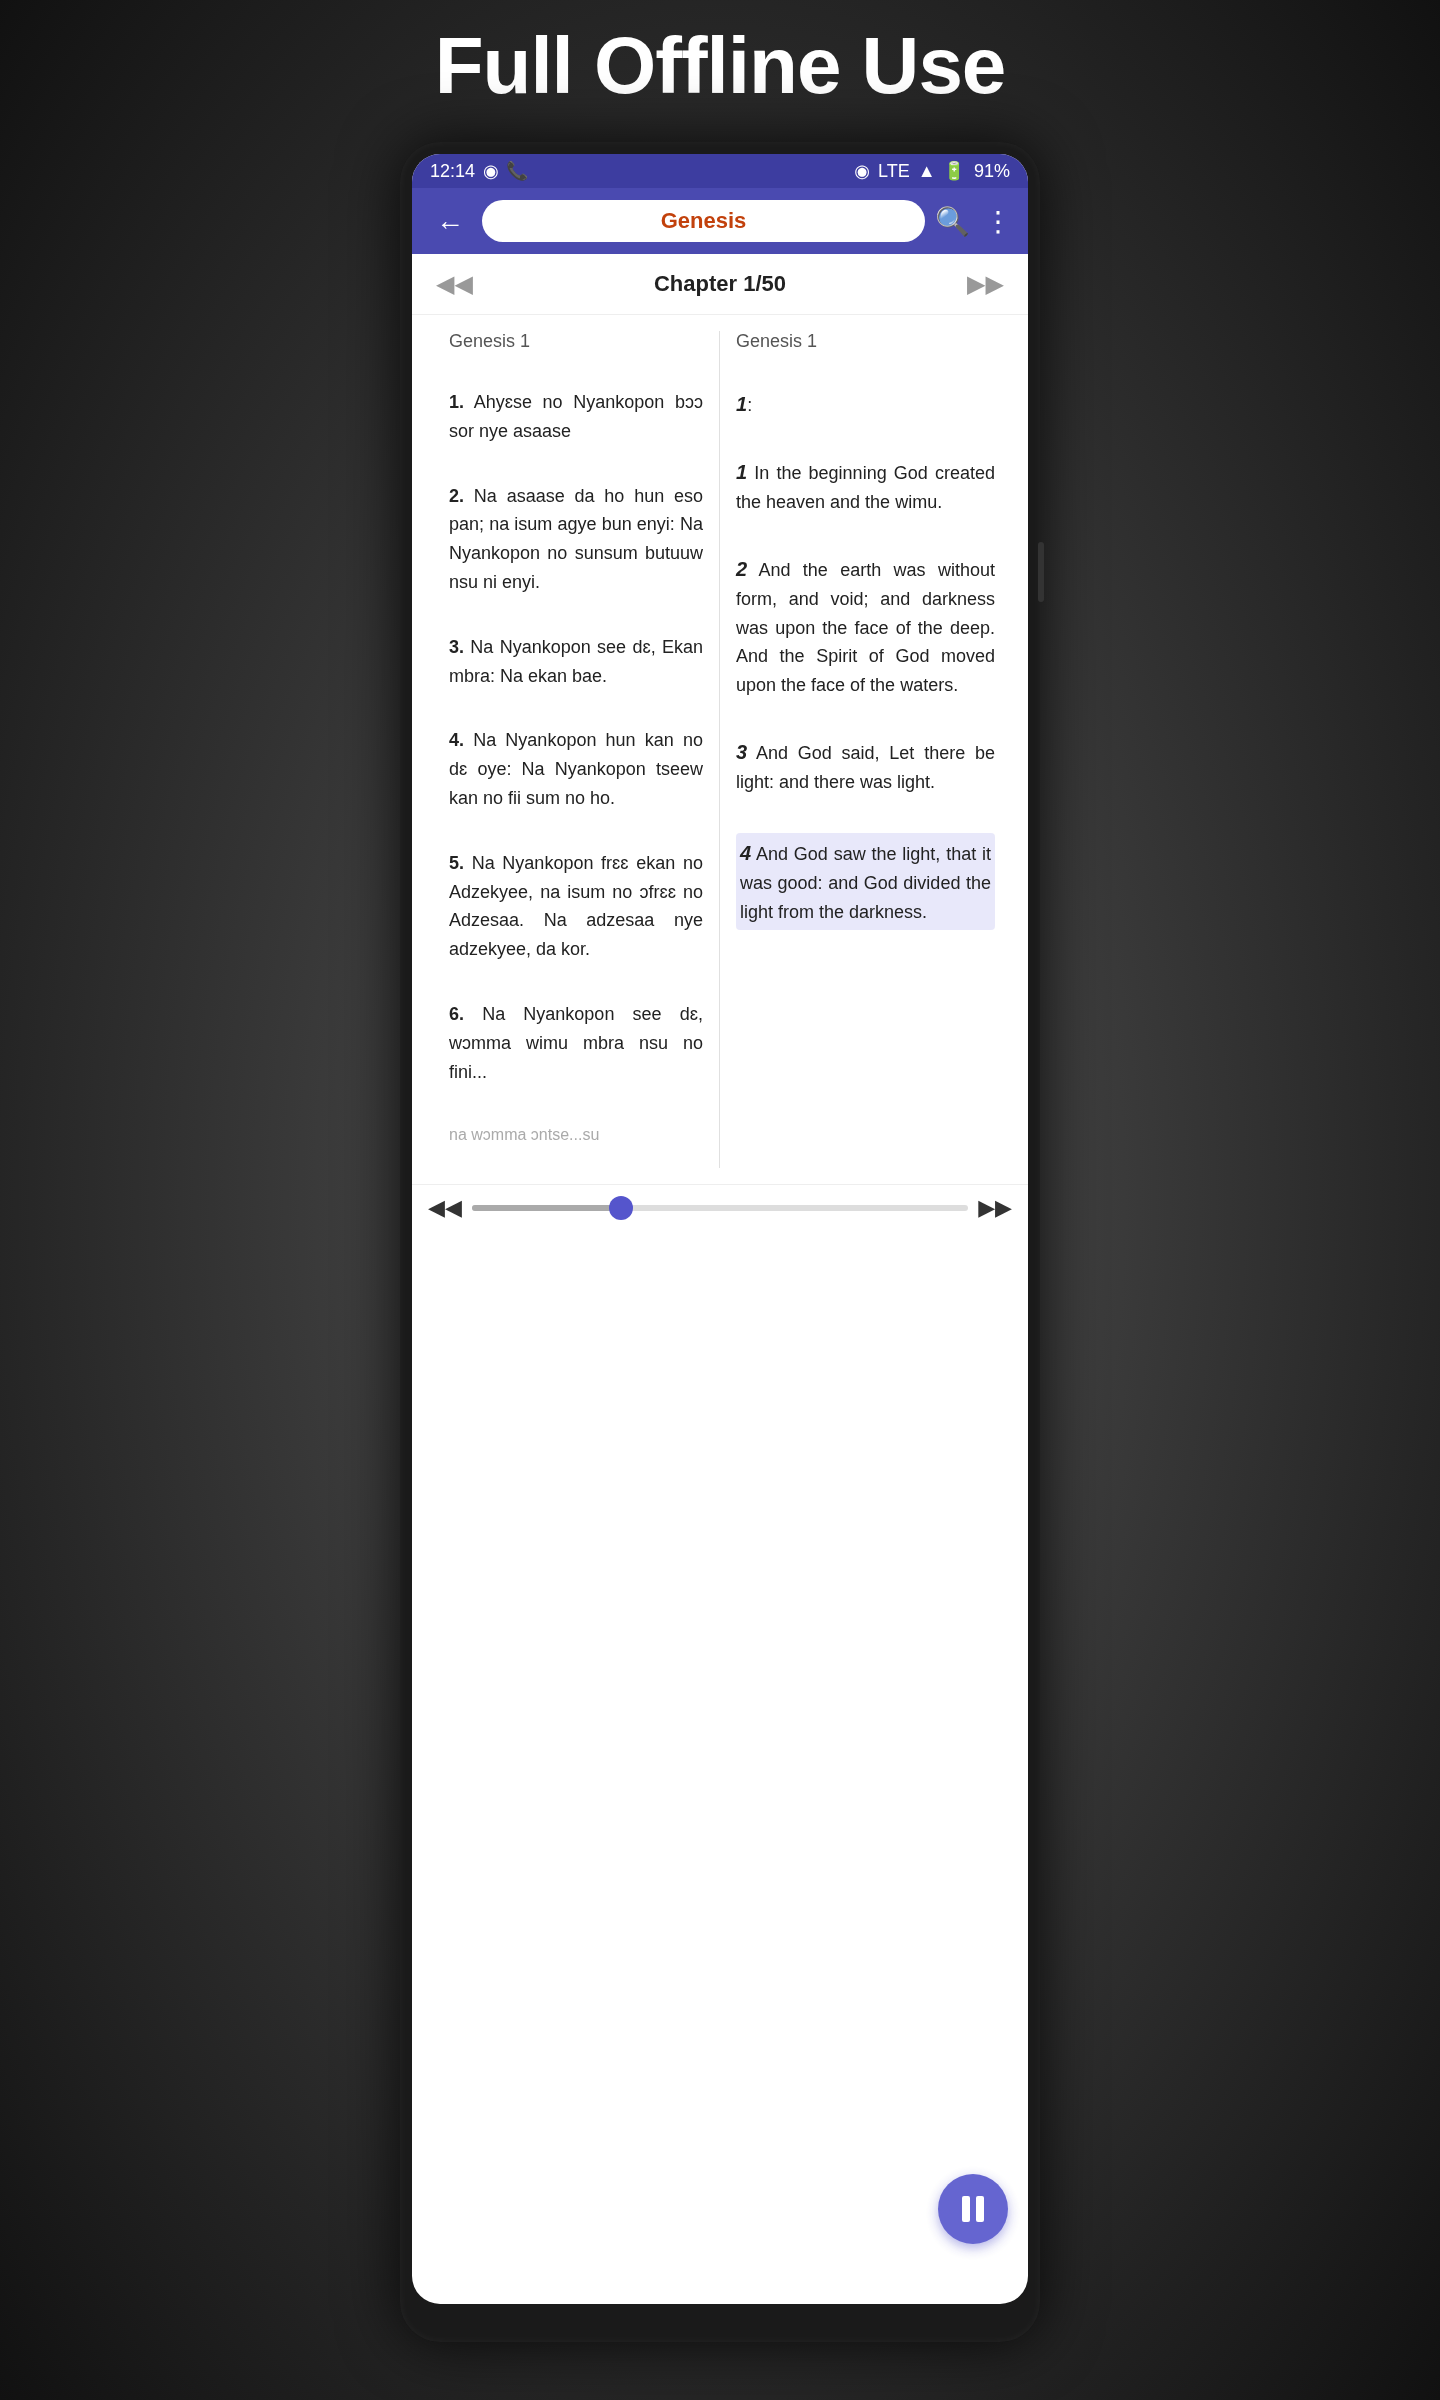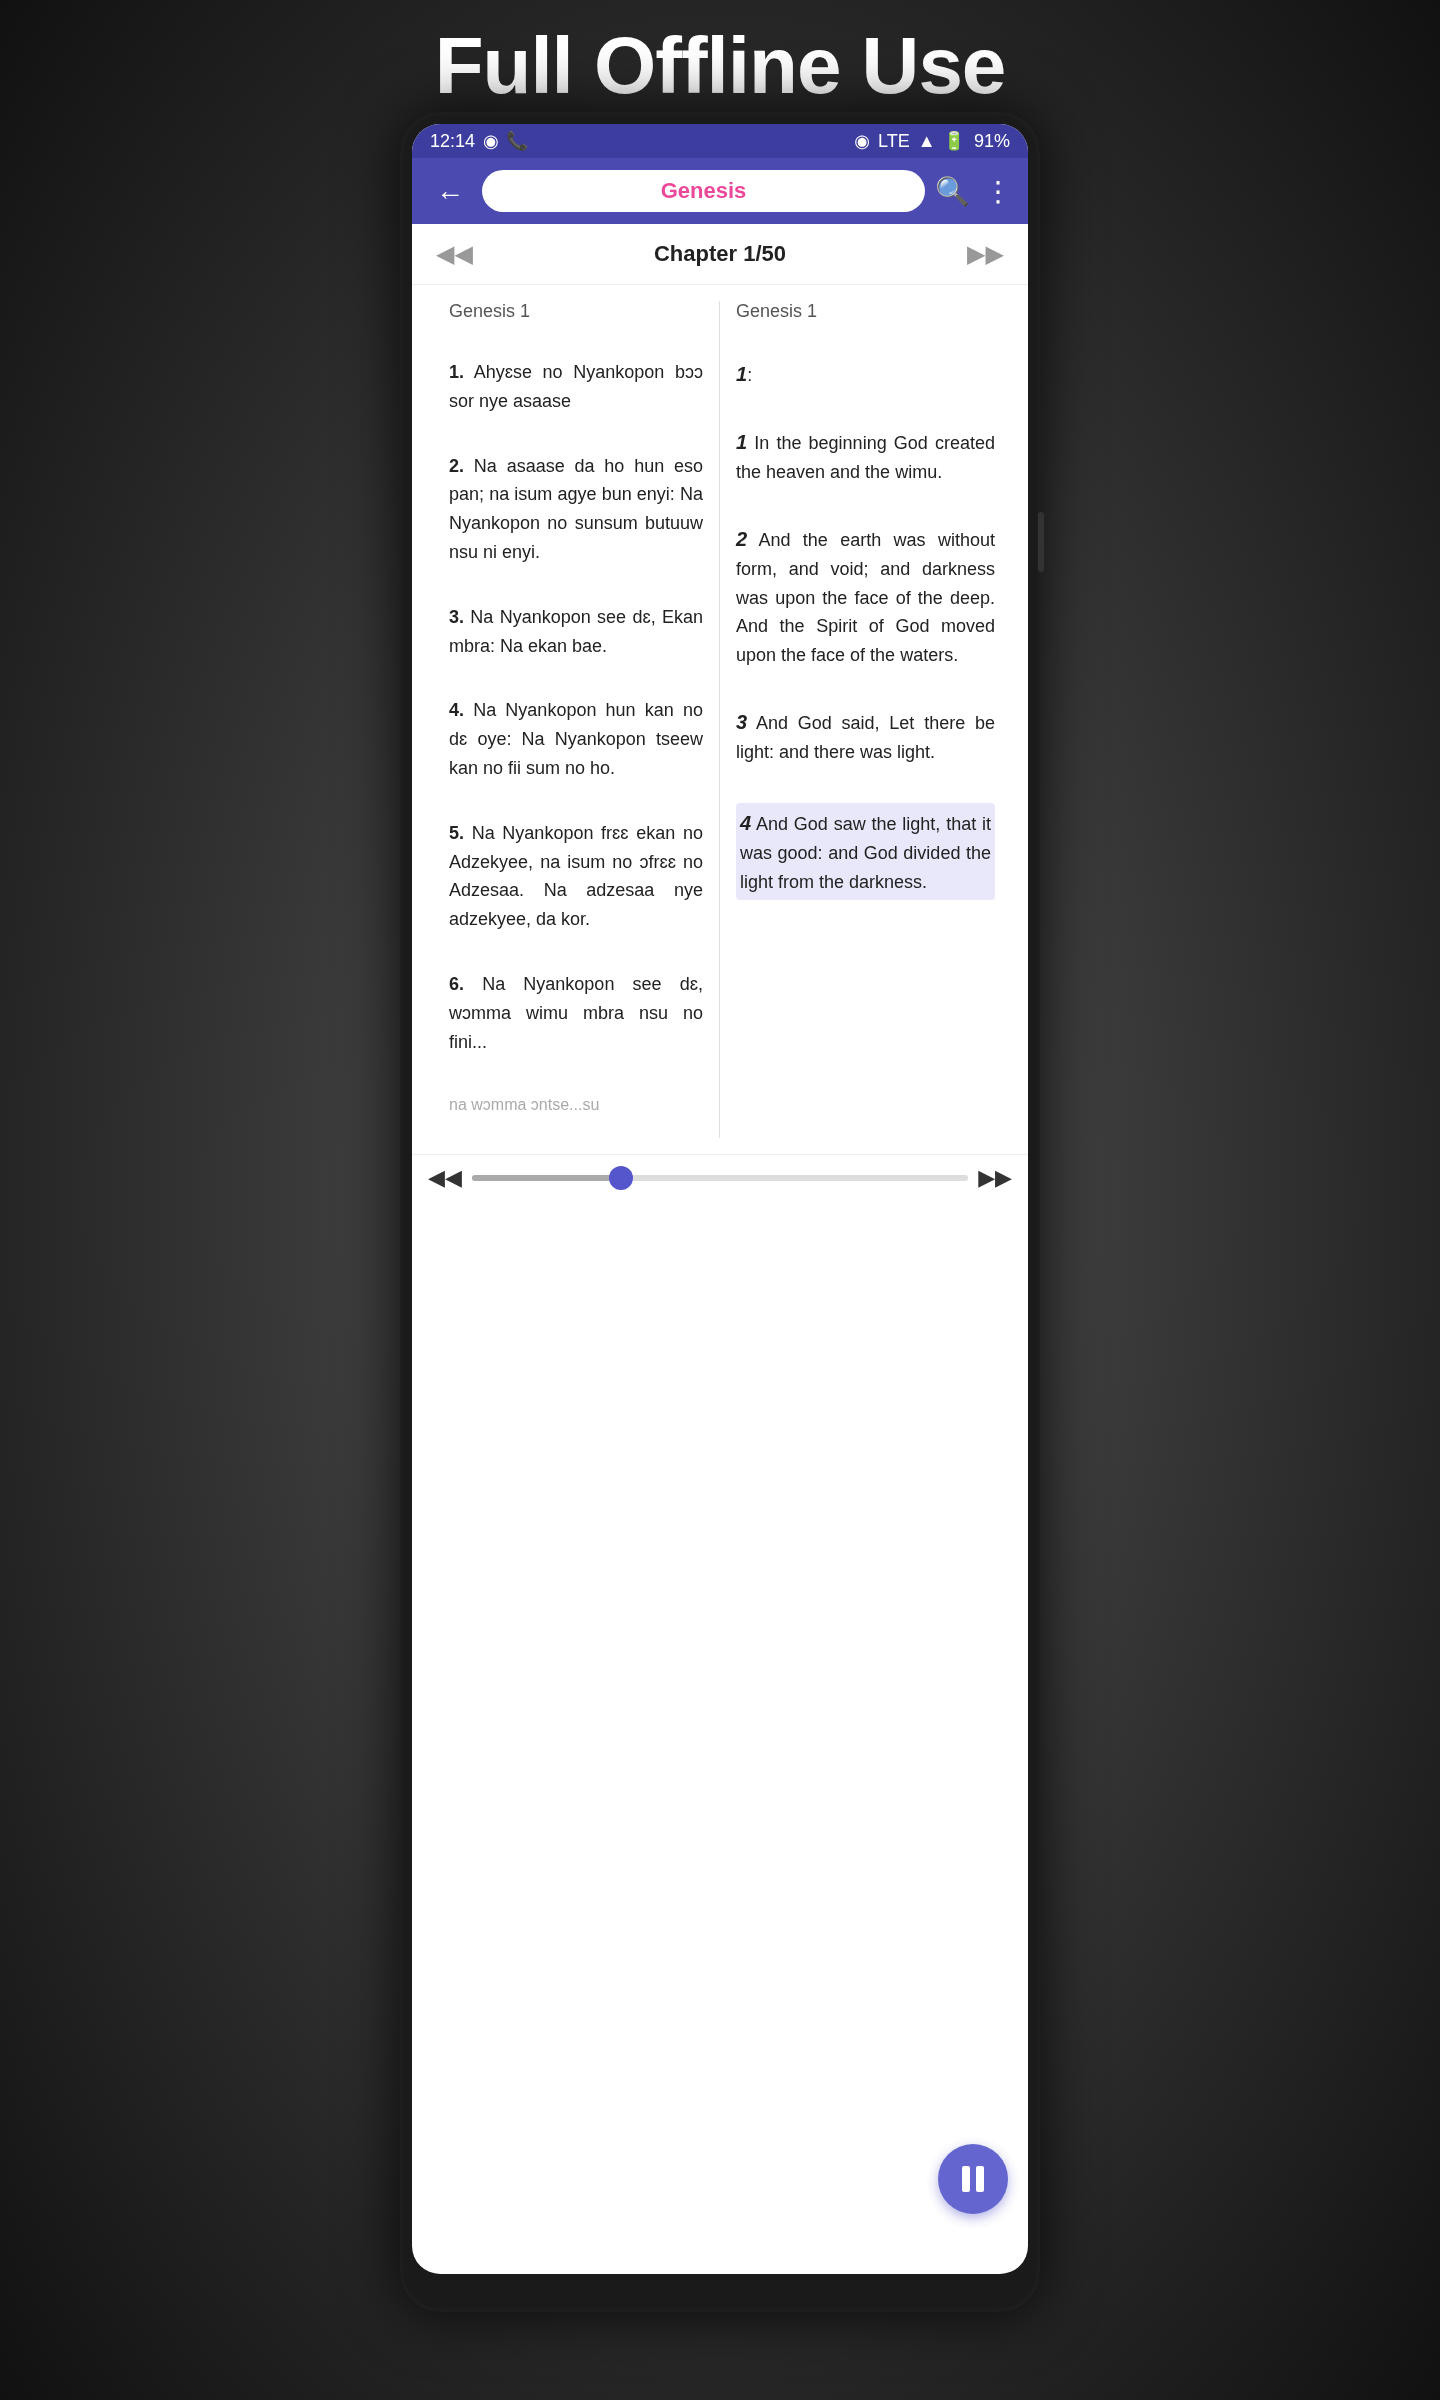--- a/index.html
+++ b/index.html
@@ -12,20 +12,21 @@
       flex-direction: column;
       align-items: center;
       font-family: Arial, sans-serif;
       padding-top: 20px;
     }
 
     .page-title {
       color: white;
       font-size: 80px;
       font-weight: bold;
+      margin-bottom: 30px;
       letter-spacing: -1px;
     }
 
     .phone-frame {
       width: 640px;
       min-height: 2200px;
       background: #1a1a1a;
       border-radius: 40px;
       padding: 12px;
       box-shadow: 0 0 60px rgba(0,0,0,0.8), inset 0 0 10px rgba(255,255,255,0.05);
@@ -80,21 +81,21 @@
     }
 
     .nav-title-box {
       flex: 1;
       background: white;
       border-radius: 30px;
       text-align: center;
       padding: 8px 20px;
       font-size: 22px;
       font-weight: bold;
-      color: #ec4899;
+      color: #c2410c;
     }
 
     .nav-icons {
       display: flex;
       align-items: center;
       gap: 8px;
     }
 
     .search-icon-btn {
       font-size: 28px;

